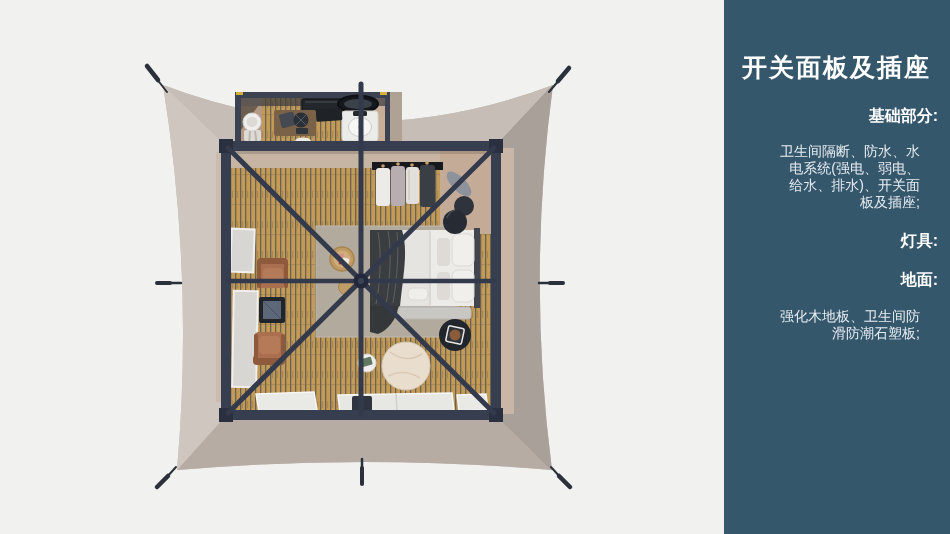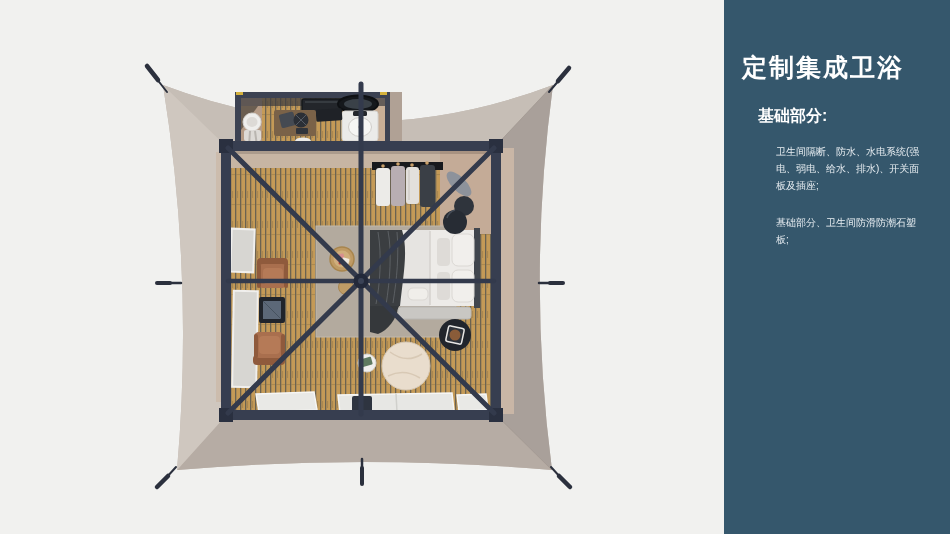--- a/index.html
+++ b/index.html
@@ -7,23 +7,23 @@
   }
   *{box-sizing:border-box;}
   html,body{margin:0;padding:0;}
   body{font-family:"Liberation Sans","DejaVu Sans",sans-serif;}
   .slide{width:950px;height:534px;display:flex;overflow:hidden;background:var(--plan-bg);}
   .plan-area{width:724px;height:534px;position:relative;background:var(--plan-bg);}
   .plan-area svg{display:block;}
   .sidebar{width:226px;height:534px;background:var(--sidebar-bg);color:var(--sidebar-text);
            padding:52px 12px 0 18px;}
   .sidebar .title{font-size:25px;font-weight:bold;letter-spacing:2px;margin:0 0 24px 0;line-height:1.2;}
-  .section{margin:0 0 20px 16px;}
+  .section{margin:0 0 20px 16px;text-align:right;}
   .section .heading{font-size:16px;font-weight:bold;margin:0 0 4px 0;line-height:1.2;}
-  .section .body{font-size:10px;line-height:17px;color:var(--sidebar-body);margin:18px;}
+  .section .body{font-size:14px;line-height:17px;color:var(--sidebar-body);margin:18px;}
 </style>
 </head>
 <body>
 
 <div class="slide">
 
   <div class="plan-area">
     <svg width="724" height="534" viewBox="0 0 724 534">
       <defs>
         <pattern id="slats" width="5" height="30" patternUnits="userSpaceOnUse">
@@ -242,32 +242,34 @@
         <line x1="228" y1="281" x2="494" y2="281" stroke-width="4.5"></line>
       </g>
       <g>
         <circle cx="361" cy="281" r="7.5" fill="#23293A"></circle>
         <circle cx="361" cy="281" r="3" fill="#3A4256"></circle>
       </g>
     </svg>
   </div>
 
   <div class="sidebar">
-    <h1 class="title">定制集成卫浴</h1>
+    <h1 class="title">开关面板及插座</h1>
 
     <div class="section">
       <p class="heading">基础部分:</p>
       <p class="body">卫生间隔断、防水、水电系统(强电、弱电、给水、排水)、开关面板及插座;</p>
     </div>
 
 
     <div class="section">
-    </div>
-
-    <div class="section">
-    </div>
-
-    <div class="section">
-      <p class="body">基础部分、卫生间防滑防潮石塑板;</p>
+      <p class="heading">灯具:</p>
+    </div>
+
+    <div class="section">
+    </div>
+
+    <div class="section">
+      <p class="heading">地面:</p>
+      <p class="body">强化木地板、卫生间防滑防潮石塑板;</p>
     </div>
   </div>
 
 </div>
 
 </body></html>

